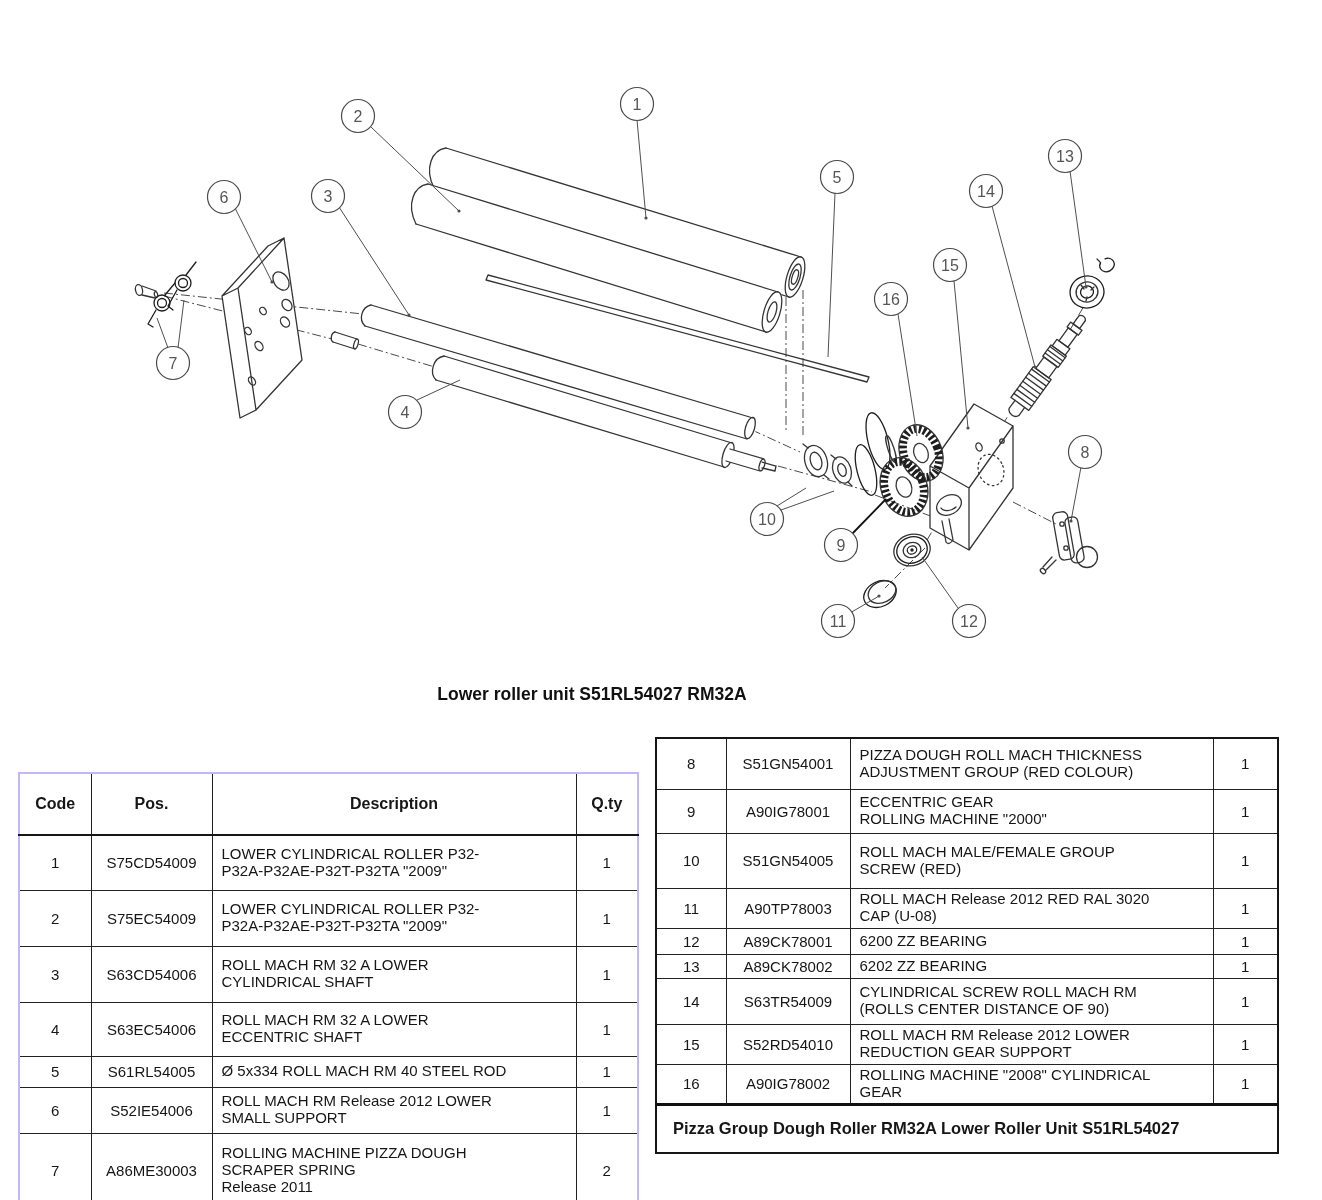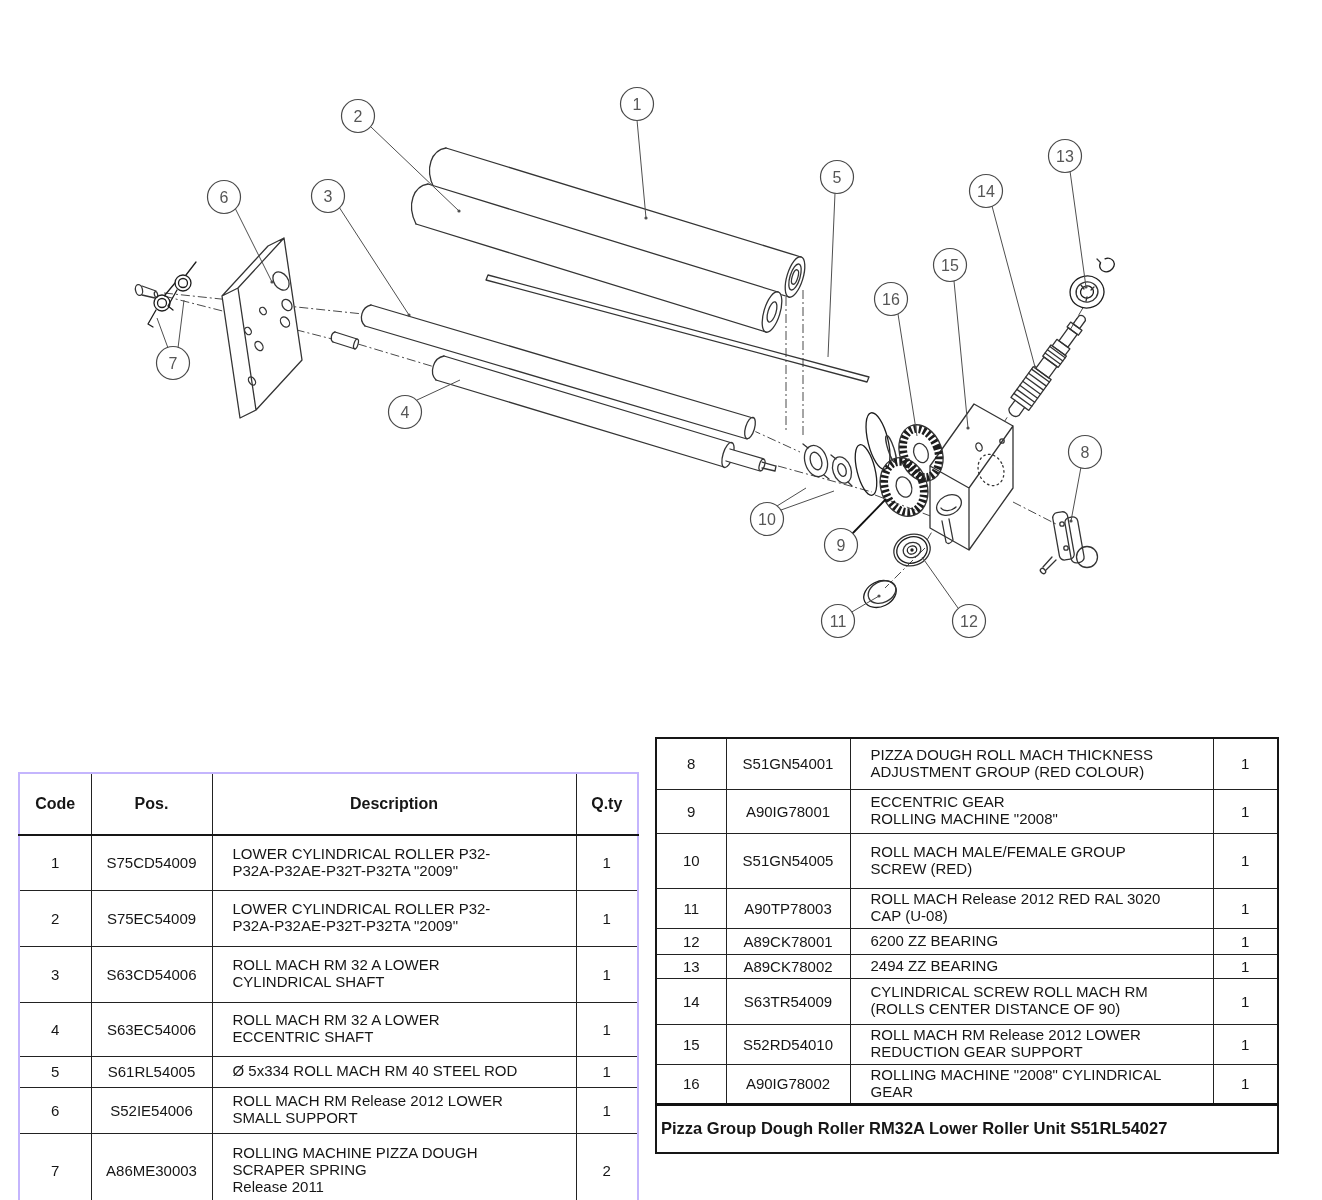--- a/index.html
+++ b/index.html
@@ -17,22 +17,22 @@
   .dark{stroke:#1e1e1e;}
   .page-title{position:absolute;left:0;top:684px;width:1184px;text-align:center;
               font-size:17.5px;font-weight:bold;color:#111;}
   table{border-collapse:collapse;table-layout:fixed;position:absolute;background:#fff;
         font-size:15px;color:#161616;}
   td,th{border:1px solid #222;overflow:hidden;vertical-align:middle;padding:1px 4px;}
   .tbl-left{left:18px;top:772px;width:619px;border:2px solid #c4b5fd;}
   .tbl-right{left:655px;top:737px;width:622px;border:2px solid #161616;}
   .tbl-left th{font-weight:bold;font-size:16px;text-align:center;border-bottom:2.5px solid #161616;}
   td.c{text-align:center;}
-  td.d{text-align:left;white-space:pre-line;line-height:1.13;padding-left:20px;}
-  tr.footer-row td{border-top:3px solid #111;font-weight:bold;font-size:16.5px;padding-left:4px;}
+  td.d{text-align:left;white-space:pre-line;line-height:1.13;padding-left:9px;}
+  tr.footer-row td{border-top:3px solid #111;font-weight:bold;font-size:16.5px;padding-left:16px;}
 </style>
 </head>
 <body>
 
 <div class="page">
 
   <svg class="diagram" width="1322" height="680" viewBox="0 0 1322 680">
 
     <g>
       <path class="dash" d="M164,293 L363,314"></path>
@@ -299,20 +299,21 @@
     <g class="callout">
         <circle cx="950" cy="265" r="16.5"></circle>
         <text x="950" y="271">15</text>
       </g>
     <g class="callout">
         <circle cx="891" cy="299" r="16.5"></circle>
         <text x="891" y="305">16</text>
       </g>
   </svg>
 
+  <div class="page-title">Lower roller unit S51RL54027 RM32A</div>
 
   <table class="tbl-left">
     <colgroup>
         <col style="width:72px">
         <col style="width:121px">
         <col style="width:364px">
         <col style="width:62px">
       </colgroup>
     <tbody>
         <tr style="height:62px">
@@ -385,21 +386,21 @@
       <td class="c">8</td>
       <td class="c">S51GN54001</td>
       <td class="d">PIZZA DOUGH ROLL MACH THICKNESS
 ADJUSTMENT GROUP (RED COLOUR)</td>
       <td class="c">1</td>
     </tr>
     <tr style="height:44px">
       <td class="c">9</td>
       <td class="c">A90IG78001</td>
       <td class="d">ECCENTRIC GEAR
-ROLLING MACHINE "2008"</td>
+ROLLING MACHINE "2000"</td>
       <td class="c">1</td>
     </tr>
     <tr style="height:55px">
       <td class="c">10</td>
       <td class="c">S51GN54005</td>
       <td class="d">ROLL MACH MALE/FEMALE GROUP
 SCREW (RED)</td>
       <td class="c">1</td>
     </tr>
     <tr style="height:40px">
@@ -411,21 +412,21 @@
     </tr>
     <tr style="height:26px">
       <td class="c">12</td>
       <td class="c">A89CK78001</td>
       <td class="d">6200 ZZ BEARING</td>
       <td class="c">1</td>
     </tr>
     <tr style="height:24px">
       <td class="c">13</td>
       <td class="c">A89CK78002</td>
-      <td class="d">2494 ZZ BEARING</td>
+      <td class="d">6202 ZZ BEARING</td>
       <td class="c">1</td>
     </tr>
     <tr style="height:46px">
       <td class="c">14</td>
       <td class="c">S63TR54009</td>
       <td class="d">CYLINDRICAL SCREW ROLL MACH RM
 (ROLLS CENTER DISTANCE OF 90)</td>
       <td class="c">1</td>
     </tr>
     <tr style="height:40px">

